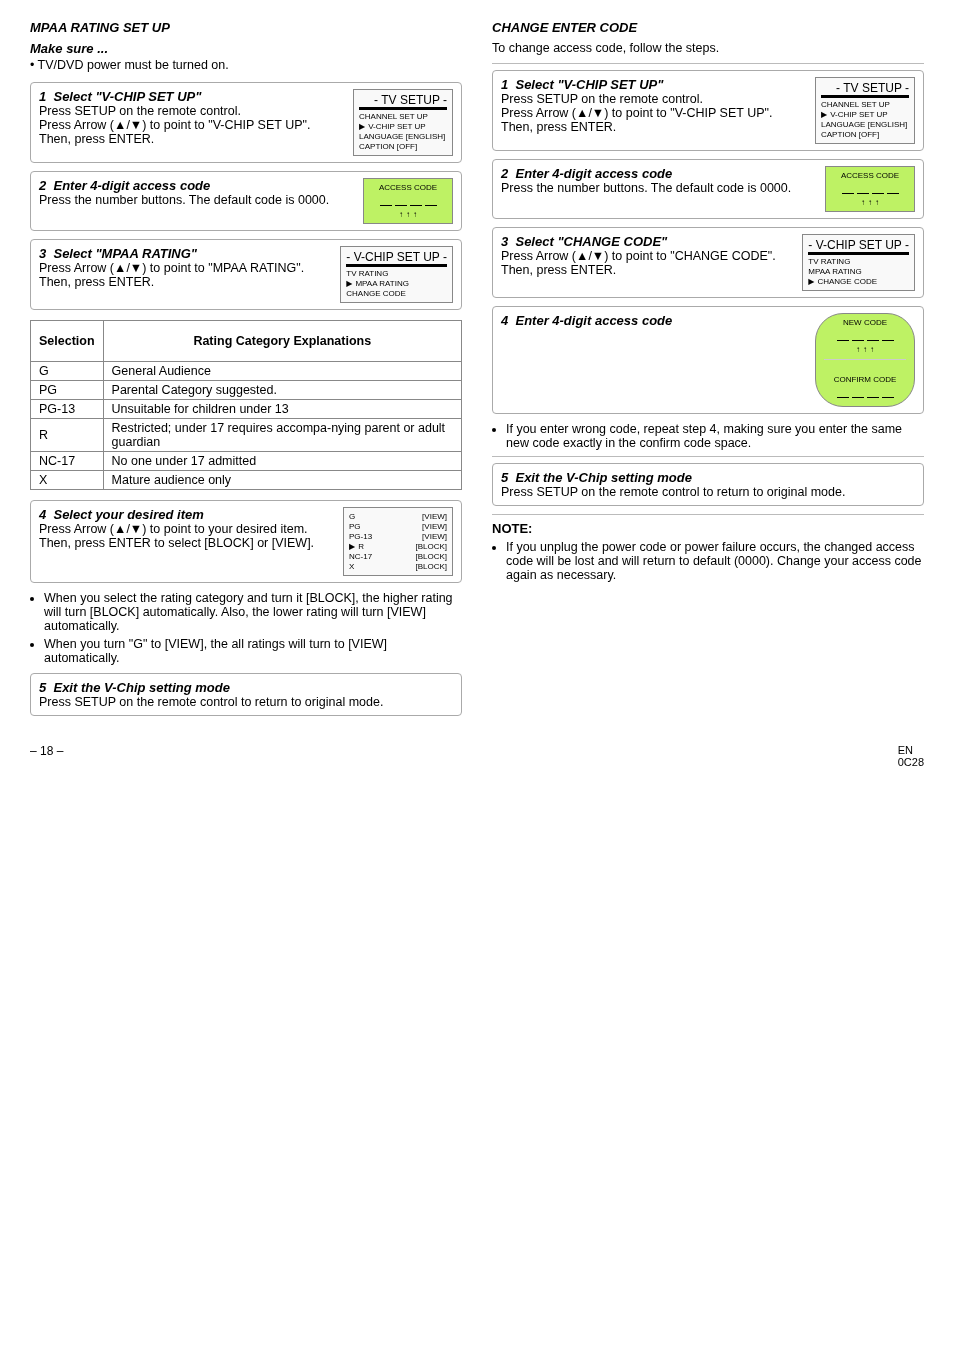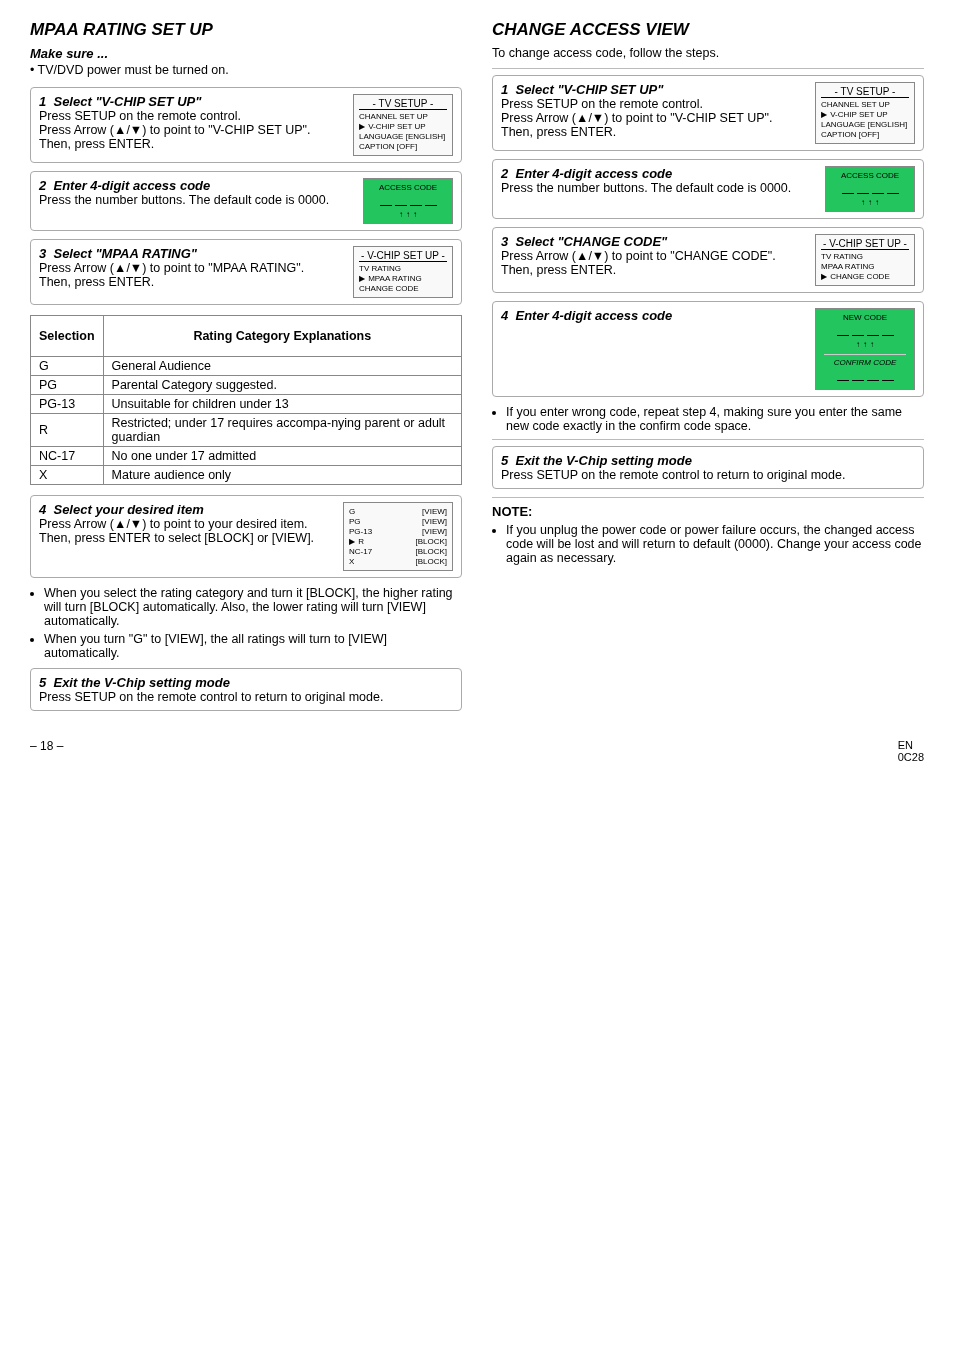--- a/index.html
+++ b/index.html
@@ -13,21 +13,21 @@
       padding: 20px 30px;
     }
     .two-col {
       display: grid;
       grid-template-columns: 1fr 1fr;
       gap: 0 30px;
     }
     .section-title {
       font-style: italic;
       font-weight: bold;
-      font-size: 17px;
+      font-size: 13px;
       margin-bottom: 6px;
     }
     .bold-italic { font-style: italic; font-weight: bold; }
     .step-box {
       border: 1px solid #aaa;
       border-radius: 4px;
       padding: 6px 8px;
       margin-bottom: 8px;
       display: flex;
       align-items: flex-start;
@@ -47,38 +47,38 @@
     .step-body { font-size: 12.5px; }
     .screen-mockup {
       border: 1px solid #888;
       font-size: 9px;
       padding: 3px 5px;
       min-width: 100px;
       background: #f9f9f9;
       flex-shrink: 0;
     }
     .screen-mockup .screen-title {
-      font-size: 10px;
-      text-align: center;
-      border-bottom: 1px solid #000000;
+      font-size: 12px;
+      text-align: right;
+      border-bottom: 3px solid #000000;
       margin-bottom: 2px;
     }
     .screen-mockup .screen-row {
       display: flex;
       gap: 3px;
       align-items: center;
       margin: 1px 0;
     }
     .screen-mockup .arrow { font-size: 8px; }
     .screen-mockup .item { font-size: 8px; }
     .access-box {
       border: 1px solid #888;
       font-size: 9px;
       padding: 4px 8px;
-      background: #22c55e;
+      background: #bef264;
       flex-shrink: 0;
       min-width: 90px;
     }
     .access-box .ac-title { font-size: 8px; text-align: center; margin-bottom: 3px; }
     .access-dots {
       display: flex;
       gap: 3px;
       justify-content: center;
       align-items: center;
       margin: 4px 0;
@@ -293,21 +293,21 @@
       <div class="step-content">
         <div><span class="step-num">5&nbsp;&nbsp;</span><span class="step-heading">Exit the V-Chip setting mode</span></div>
         <div class="step-body">
           Press SETUP on the remote control to return to original mode.
         </div>
       </div>
     </div>
   </div>
 
   <div>
-    <div class="section-title">CHANGE ACCESS VIEW</div>
+    <div class="section-title">CHANGE ENTER CODE</div>
     <div style="margin-bottom:8px; font-size:12.5px;">To change access code, follow the steps.</div>
     <div class="divider-line"></div>
 
     <div class="step-box">
       <div class="step-content">
         <div><span class="step-num">1&nbsp;&nbsp;</span><span class="step-heading">Select "V-CHIP SET UP"</span></div>
         <div class="step-body">
           Press SETUP on the remote control.<br>
           Press Arrow (▲/▼) to point to "V-CHIP SET UP".<br>
           Then, press ENTER.
@@ -374,34 +374,34 @@
             <span class="arrow">▶</span>
             <span class="item">CHANGE CODE</span>
           </div>
       </div>
     </div>
 
     <div class="step-box">
       <div class="step-content">
         <div><span class="step-num">4&nbsp;&nbsp;</span><span class="step-heading">Enter 4-digit access code</span></div>
       </div>
-      <div class="access-box" style="min-width:100px;">
+      <div class="access-box" style="min-width:100px;border-radius:28px;">
         <div class="ac-title">NEW CODE</div>
         <div class="access-dots">
           <div class="dot-field"></div>
           <div class="dot-field"></div>
           <div class="dot-field"></div>
           <div class="dot-field"></div>
         </div>
         <div class="tick-line">
           <span>↑</span>
             <span>↑</span>
             <span>↑</span>
         </div>
-        <div style="margin-top:5px; border-top:1px solid #ccc; padding-top:3px;font-style:italic;">
+        <div style="margin-top:5px; border-top:1px solid #ccc; padding-top:15px;">
           <div class="ac-title">CONFIRM CODE</div>
           <div class="access-dots">
             <div class="dot-field"></div>
             <div class="dot-field"></div>
             <div class="dot-field"></div>
             <div class="dot-field"></div>
           </div>
         </div>
       </div>
     </div>

